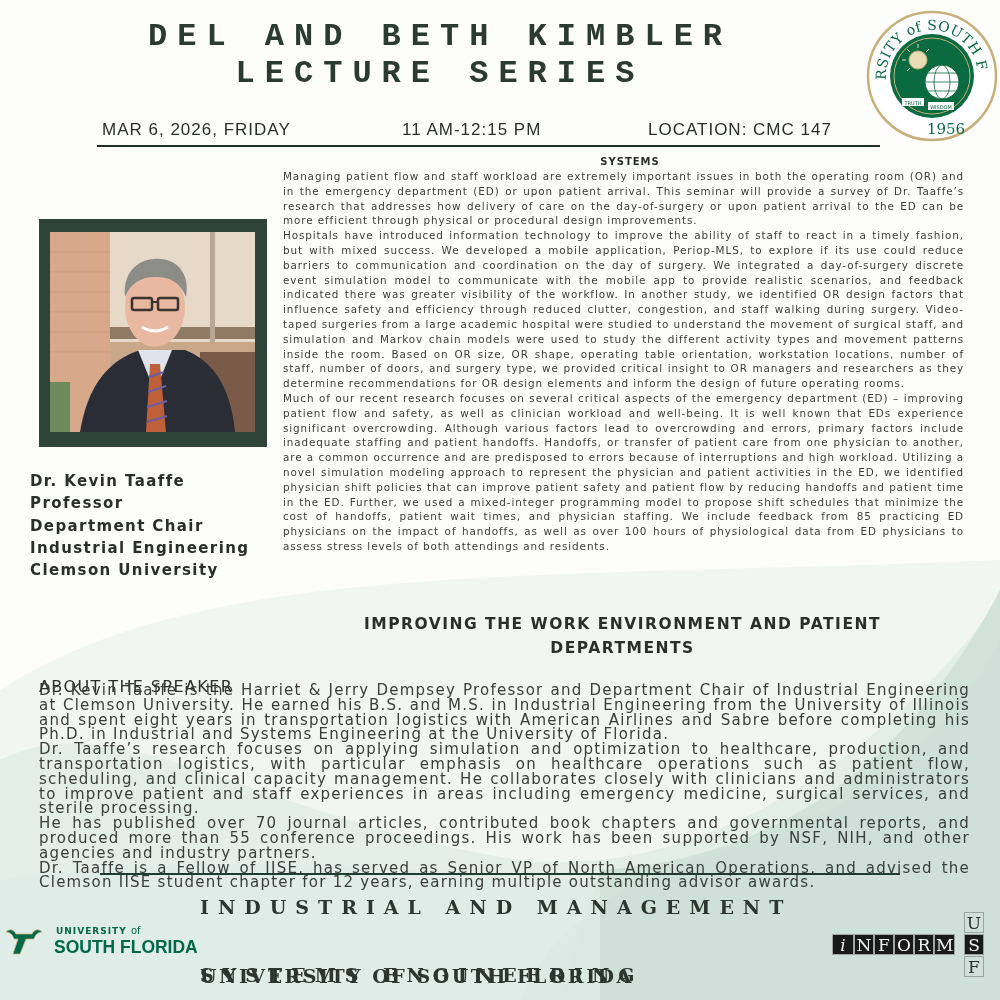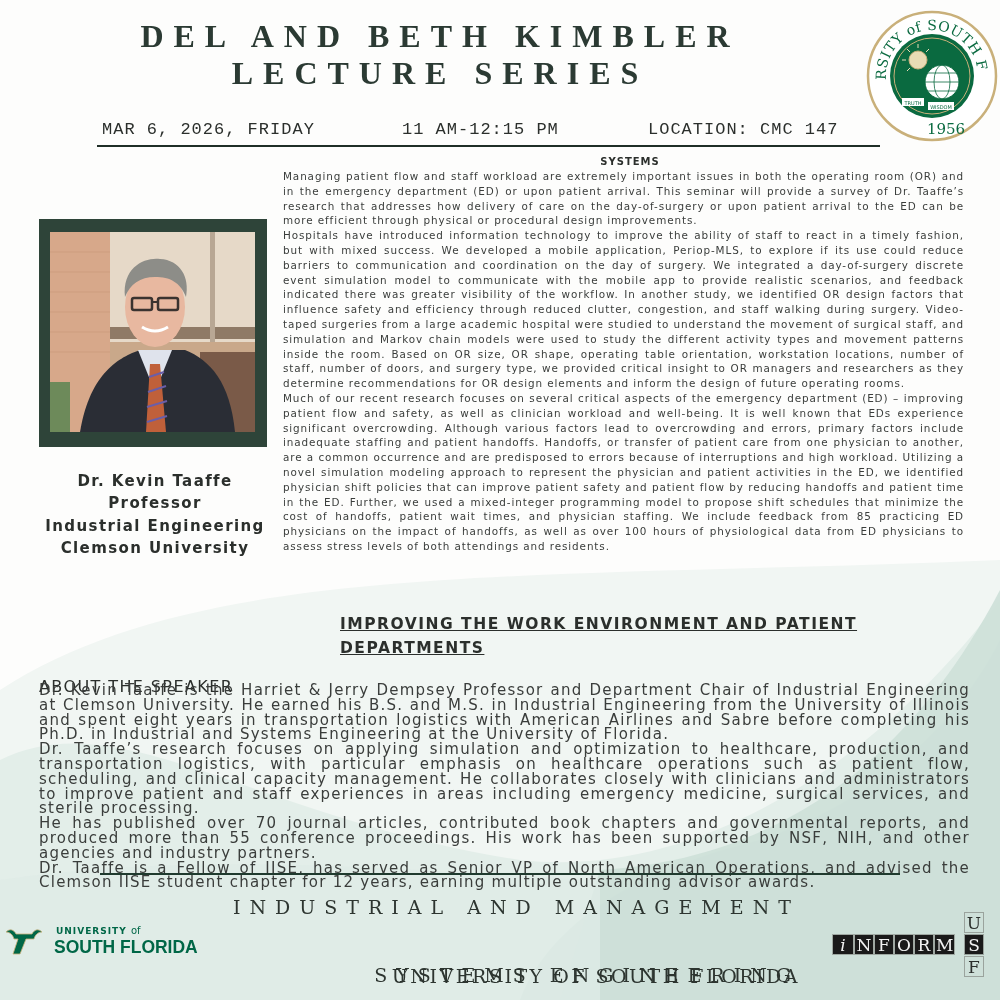--- a/index.html
+++ b/index.html
@@ -2,63 +2,63 @@
 <html><head>
 <meta charset="utf-8">
 <style>
   * { box-sizing: border-box; margin: 0; padding: 0; }
   html, body { width: 1000px; height: 1000px; overflow: hidden; background: #fdfdfc; }
   body { position: relative; font-family: "DejaVu Sans", sans-serif; color: #2b2f2c; }
 
   .bg-waves { position: absolute; left: 0; top: 0; width: 1000px; height: 1000px; z-index: 0; }
 
   .header-title { position: absolute; left: 0; width: 880px; text-align: center;
-    font-family: Liberation Serif, serif; font-weight: bold; color: #2b3a33;
+    font-family: Liberation Mono, monospace; font-weight: bold; color: #2b3a33;
     font-size: 32px; letter-spacing: 10px; z-index: 2; }
   #title-line-1 { top: 18px; }
   #title-line-2 { top: 55px; }
 
   .event-meta { position: absolute; top: 120px; left: 100px; width: 790px; height: 22px;
-    font-family: Liberation Mono, monospace; font-size: 17px; color: #2b2f2c; letter-spacing: 1px; z-index: 2; }
+    font-family: Liberation Sans, sans-serif; font-size: 17px; color: #2b2f2c; letter-spacing: 1px; z-index: 2; }
   .event-meta span { position: absolute; top: 0; white-space: nowrap; }
   #meta-date { left: 2px; }
   #meta-time { left: 302px; }
   #meta-location { left: 548px; }
   .meta-rule { position: absolute; left: 97px; top: 145px; width: 783px; height: 2px; background: #1f2e27; z-index: 2; }
 
   .seal { position: absolute; left: 866px; top: 10px; width: 132px; height: 132px; z-index: 2; }
 
   .abstract-heading { position: absolute; left: 280px; width: 700px; top: 156px; text-align: center;
     font-size: 10px; font-weight: bold; letter-spacing: 1px; color: #2b2f2c; z-index: 2; }
   .abstract-body { position: absolute; left: 283px; top: 169px; width: 681px;
     font-size: 10.4px; line-height: 14.8px; letter-spacing: 0.9px; text-align: justify;
     color: #3a3d3b; z-index: 2; }
   .abstract-body p { margin: 0; }
 
   .portrait-frame { position: absolute; left: 39px; top: 219px; width: 228px; height: 228px;
     background: #2e4439; z-index: 2; }
   .portrait { position: absolute; left: 11px; top: 13px; width: 205px; height: 200px; overflow: hidden; }
 
-  .speaker-card { position: absolute; left: 30px; top: 470px; width: 250px; text-align: center;
+  .speaker-card { position: absolute; left: 30px; top: 470px; width: 250px; 
     font-size: 15px; font-weight: bold; line-height: 22.3px; letter-spacing: 1.4px; color: #2b2f2c; z-index: 2; }
 
-  .talk-title { position: absolute; left: 340px; top: 613px; width: 565px; 
-    font-size: 15.5px; font-weight: bold; line-height: 23.5px; letter-spacing: 1.5px; color: #2b2f2c; z-index: 2; text-decoration: underline; }
+  .talk-title { position: absolute; left: 340px; top: 613px; width: 565px; text-align: center;
+    font-size: 15.5px; font-weight: bold; line-height: 23.5px; letter-spacing: 1.5px; color: #2b2f2c; z-index: 2; }
 
   .about-heading { position: absolute; left: 39px; top: 677px; font-size: 16px; font-weight: normal;
     letter-spacing: 1.4px; color: #2b2f2c; z-index: 2; text-align: right; }
   .about-body { position: absolute; left: 39px; top: 683px; width: 931px;
     font-size: 15px; line-height: 14.8px; letter-spacing: 1.25px; text-align: justify;
     color: #3a3d3b; z-index: 2; }
   .about-body p { margin: 0; }
 
   .footer-rule { position: absolute; left: 100px; top: 873px; width: 800px; height: 2px; background: #1f3a2e; z-index: 2; }
 
-  .footer-dept { position: absolute; left: 200px; width: 600px; text-align: right;
-    font-family: "DejaVu Serif", serif; color: #2d3530; z-index: 2; font-weight: normal; }
+  .footer-dept { position: absolute; left: 200px; width: 600px; text-align: left;
+    font-family: "DejaVu Serif", serif; color: #2d3530; z-index: 2; font-weight: bold; }
   #footer-line-1 { top: 896px; font-size: 19px; letter-spacing: 9px; }
   #footer-line-2 { top: 964px; font-size: 19px; letter-spacing: 9px; }
   #footer-line-3 { top: 965px; font-size: 19px; letter-spacing: 2.5px; }
 
   .usf-logo { position: absolute; left: 4px; top: 922px; width: 200px; height: 38px; z-index: 2; }
   .usf-bull { position: absolute; left: 0; top: 4px; width: 40px; height: 30px; }
   .usf-univ { position: absolute; left: 52px; top: 3px; font-size: 9px; font-weight: bold; letter-spacing: 1px; color: #006747; }
   .usf-univ small { font-weight: normal; font-size: 10px; letter-spacing: 0; }
   .usf-name { position: absolute; left: 50px; top: 14px; font-family: "Liberation Sans", sans-serif; font-size: 19px; font-weight: bold; color: #006747; letter-spacing: 0; white-space: nowrap; transform: scaleX(0.92); transform-origin: left; }
 
@@ -164,20 +164,21 @@
     <rect x="82" y="66" width="20" height="12" rx="2" fill="none" stroke="#3b3330" stroke-width="2.5"></rect>
     <rect x="108" y="66" width="20" height="12" rx="2" fill="none" stroke="#3b3330" stroke-width="2.5"></rect>
     <line x1="102" y1="70" x2="108" y2="70" stroke="#3b3330" stroke-width="2"></line>
     <path d="M92 95 Q 105 103 118 95" stroke="#ffffff" stroke-width="3" fill="none"></path>
   </svg>
 </div>
 
 <div class="speaker-card">
   <div>Dr. Kevin Taaffe</div>
   <div>Professor</div>
+  <div>Department Chair</div>
   <div>Industrial Engineering</div>
   <div>Clemson University</div>
 </div>
 
 <div class="talk-title">
   <div>IMPROVING THE WORK ENVIRONMENT AND PATIENT</div>
   <div>DEPARTMENTS</div>
 </div>
 
 <div class="about-heading">ABOUT THE SPEAKER</div>

